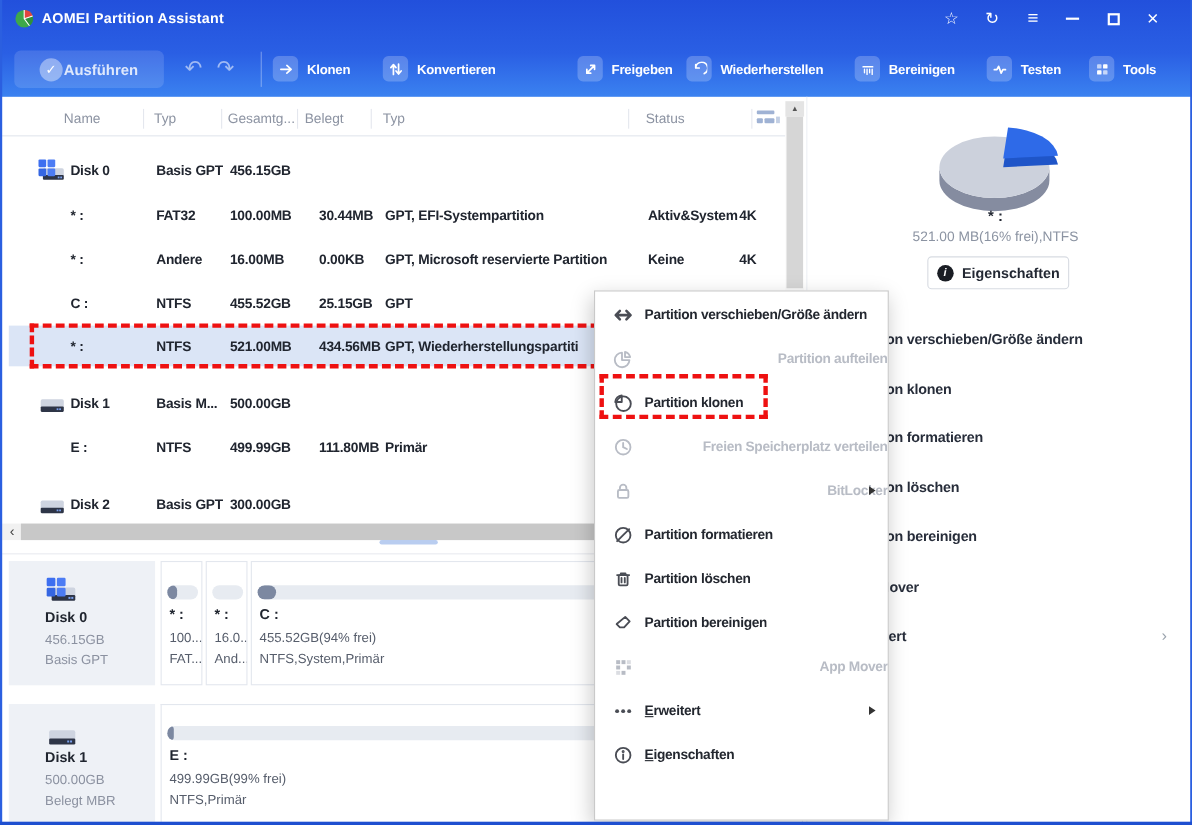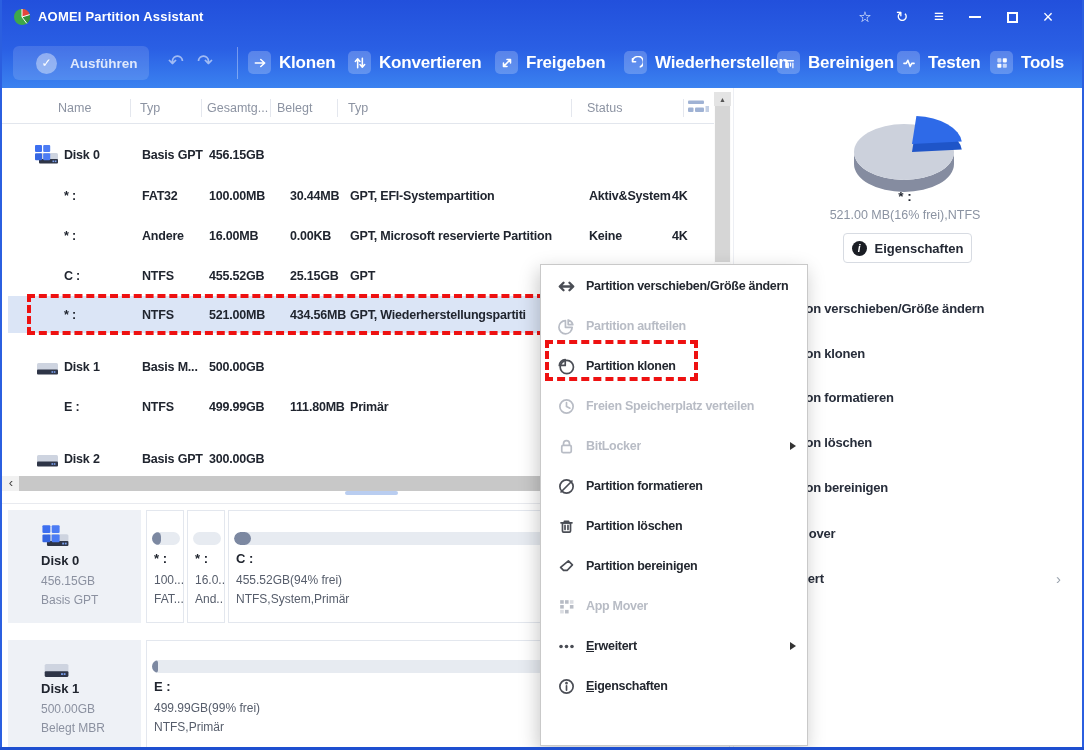--- a/index.html
+++ b/index.html
@@ -21,28 +21,28 @@
   .ico-min b{display:block;width:12px;height:2px;background:#fff;}
   .ico-max{left:1000px;}
   .ico-max b{display:block;width:11px;height:11px;border:2px solid #fff;}
   .ico-close{left:1036px;font-size:18px;font-weight:400;}
 
   
   .exec-btn{position:absolute;left:13px;top:46px;width:136px;height:34px;border-radius:6px;
     background:rgba(255,255,255,.13);display:flex;align-items:center;}
   .exec-check{width:21px;height:21px;border-radius:50%;background:rgba(255,255,255,.4);color:#fff;
     font-size:12px;display:flex;align-items:center;justify-content:center;margin-left:23px;}
-  .exec-label{margin-left:13px;font-size:13.5px;font-weight:700;color:rgba(255,255,255,.82);}
+  .exec-label{margin-left:1px;font-size:13.5px;font-weight:700;color:rgba(255,255,255,.82);}
   .undo,.redo{position:absolute;top:50px;font-size:19px;color:rgba(255,255,255,.55);}
   .undo{left:168px;} .redo{left:197px;}
   .tb-divider{position:absolute;left:237px;top:47px;width:1px;height:32px;background:rgba(255,255,255,.35);}
   .tool-btn{position:absolute;top:51px;display:flex;align-items:center;gap:8px;cursor:default;}
   .tool-ico{width:23px;height:23px;border-radius:5px;background:rgba(255,255,255,.22);
     display:flex;align-items:center;justify-content:center;}
-  .tool-label{font-size:17px;font-weight:700;color:#ffffff;letter-spacing:-.2px;}
+  .tool-label{font-size:12px;font-weight:700;color:#ffffff;letter-spacing:-.2px;}
 
   
   .grid-header{position:absolute;left:2px;top:92px;width:712px;height:32px;background:#fff;border-bottom:1px solid #e2e6ed;}
   .col-label{position:absolute;top:9px;font-size:12.5px;color:#8c93a2;font-weight:400;}
   .hsep{position:absolute;top:7px;width:1px;height:18px;background:#e4e7ee;}
   .view-icon{position:absolute;left:687px;top:99px;}
   .trow{position:absolute;left:2px;width:712px;height:34px;line-height:34px;z-index:2;}
   .cell{position:absolute;white-space:nowrap;font-size:12.5px;font-weight:700;color:#20252f;letter-spacing:-.2px;}
   .col-icon{left:32px;top:6px;line-height:0;}
   .col-name{left:62px;}
@@ -90,21 +90,21 @@
   .side-item{position:absolute;left:770px;height:18px;font-size:13px;font-weight:700;color:#272d3a;white-space:nowrap;letter-spacing:-.2px;}
   .side-chevron{position:absolute;left:1056px;font-size:15px;color:#9aa3ad;font-weight:400;}
 
   
   .context-menu{position:absolute;left:540px;top:264px;width:268px;height:482px;background:#ffffff;
     border:1px solid #c9c9c9;box-shadow:-2px 6px 18px rgba(0,0,0,.22);z-index:100;padding-top:1px;}
   .menu-item{position:relative;height:40px;display:flex;align-items:center;padding-left:15px;}
   .mi-icon{width:20px;height:20px;display:flex;align-items:center;justify-content:center;margin-right:10px;}
   .mi-label{font-size:12.5px;font-weight:700;letter-spacing:-.3px;white-space:nowrap;overflow:hidden;}
   .menu-item.on{color:#23272f;}
-  .menu-item.off{color:#b8bcc5;}
+  .menu-item.off{color:#b8bcc5;justify-content:space-between;}
   .submenu-arrow{position:absolute;right:11px;top:16px;width:0;height:0;
     border-left:6px solid #333;border-top:4px solid transparent;border-bottom:4px solid transparent;}
   .red-klonen-box{position:absolute;left:545px;top:340px;width:153px;height:41px;border:4px dashed #ee1111;z-index:110;}
 
   
   .edge{position:absolute;background:#2b5fe0;z-index:200;}
   .edge-l{left:0;top:0;width:2px;height:750px;}
   .edge-r{right:0;top:0;width:2px;height:750px;}
   .edge-b{left:0;bottom:0;width:1084px;height:3px;background:#1e4fd0;}
 </style>
@@ -151,21 +151,21 @@
       <span class="tool-label">Klonen</span>
     </div>
     <div class="tool-btn" style="left:348px">
       <span class="tool-ico">
         <svg width="14" height="14" viewBox="0 0 18 18" fill="none" stroke="#fff" stroke-width="2" stroke-linecap="round" stroke-linejoin="round">
             <path d="M6,15 V4 M3,7 L6,3.5 L9,7 M12,3 V14 M9,11 L12,14.5 L15,11"></path>
           </svg>
       </span>
       <span class="tool-label">Konvertieren</span>
     </div>
-    <div class="tool-btn" style="left:495px">
+    <div class="tool-btn" style="left:525px">
       <span class="tool-ico">
         <svg width="14" height="14" viewBox="0 0 18 18" fill="none" stroke="#fff" stroke-width="2" stroke-linecap="round" stroke-linejoin="round">
             <path d="M5,13 L13,5 M9,4.5 H13.5 V9 M9,13.5 H4.5 V9"></path>
           </svg>
       </span>
       <span class="tool-label">Freigeben</span>
     </div>
     <div class="tool-btn" style="left:624px">
       <span class="tool-ico">
         <svg width="14" height="14" viewBox="0 0 18 18" fill="none" stroke="#fff" stroke-width="2" stroke-linecap="round" stroke-linejoin="round">

